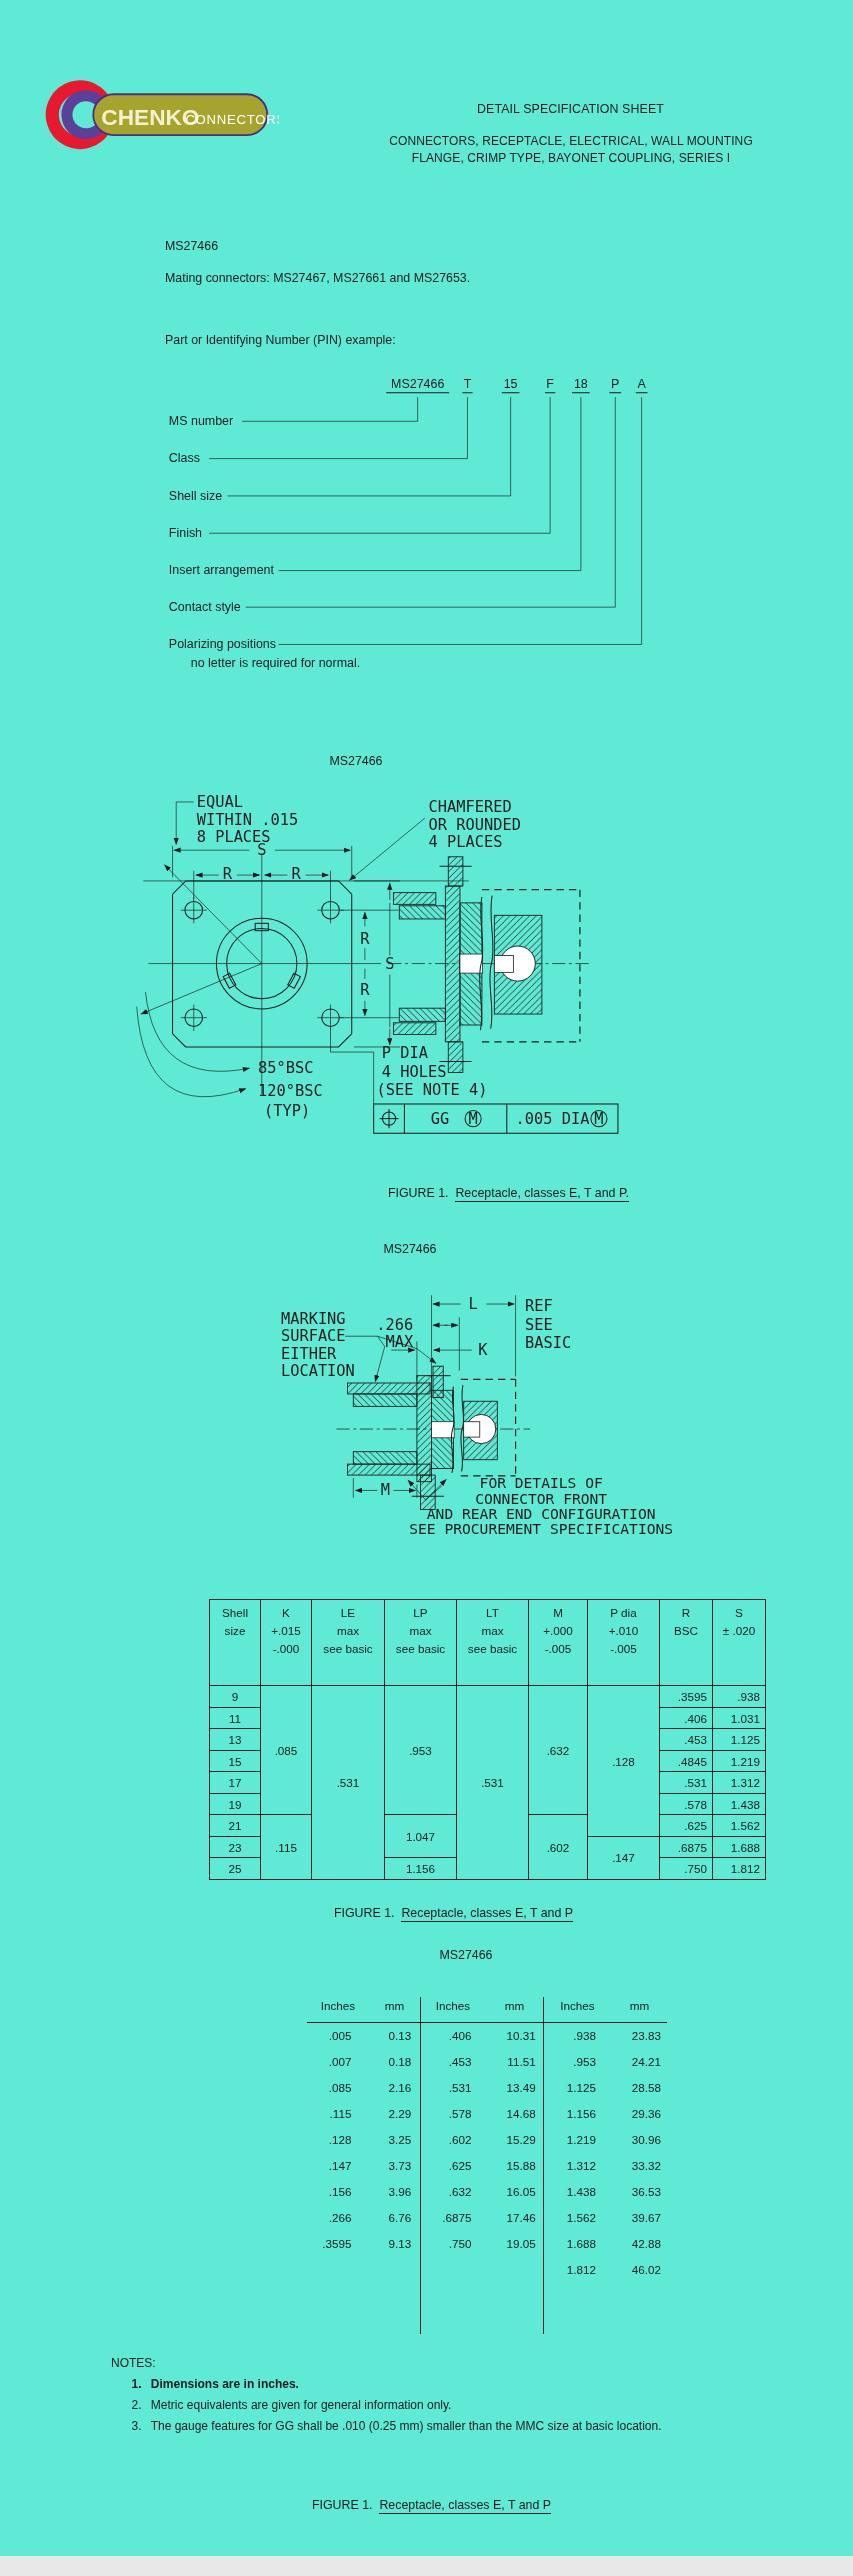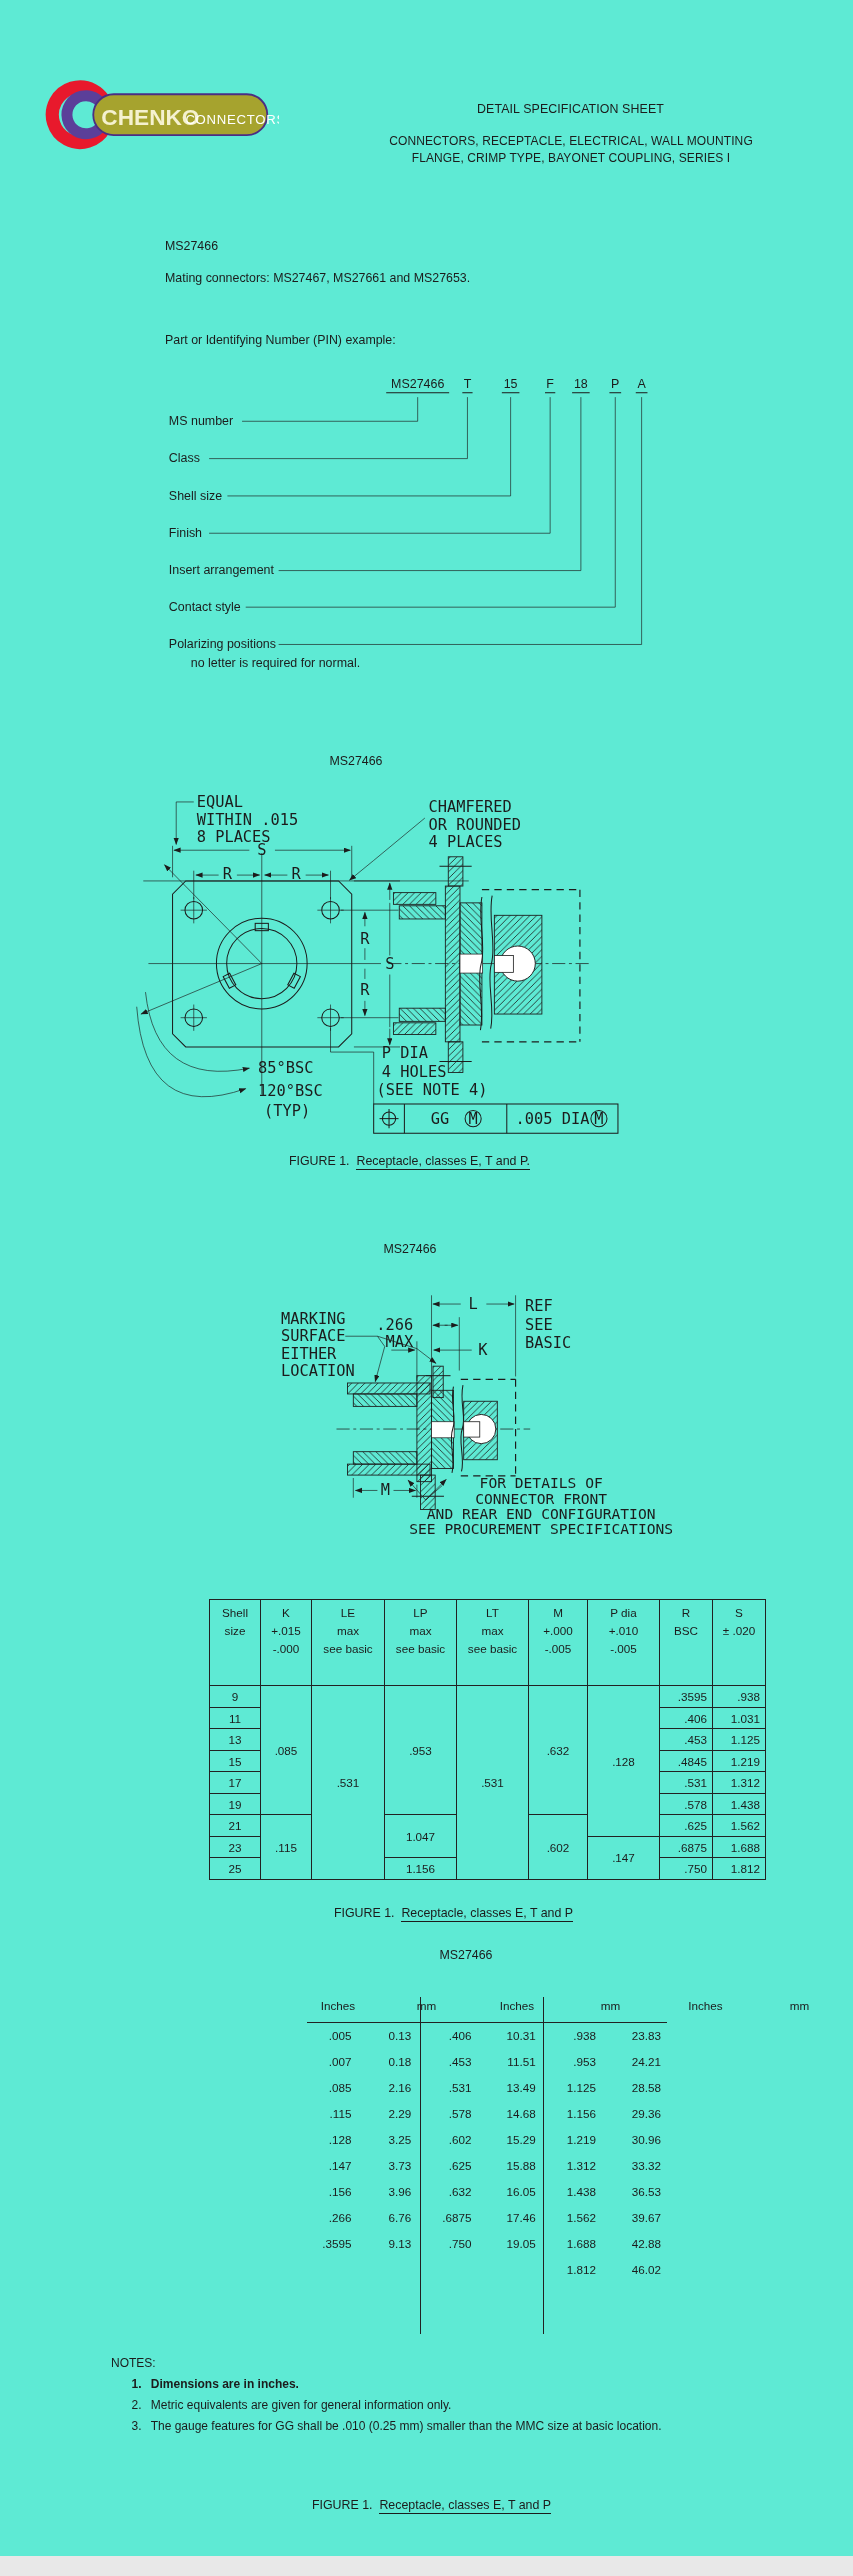--- a/index.html
+++ b/index.html
@@ -17,21 +17,21 @@
   
   table.dim{border-collapse:collapse;table-layout:fixed;width:556px;font-size:11.7px;}
   table.dim th,table.dim td{border:0.7px solid #222;padding:0;font-weight:normal;}
   table.dim th .hl{display:block;line-height:17.6px;}
   table.dim th{height:81px;vertical-align:top;padding-top:4.4px;}
   table.dim td{height:20.5px;text-align:center;}
   table.dim td.ra{text-align:right;padding-right:5.1px;}
   
   .mt{width:360px;position:relative;font-size:11.7px;}
   .mt-head,.mt-row{display:grid;grid-template-columns:62px 51px 66px 57px 69px 55px;}
-  .mt-head{height:29px;line-height:25px;border-bottom:1.1px solid #222;gap:32px;}
+  .mt-head{height:29px;line-height:25px;border-bottom:1.1px solid #222;}
   .mt-head div{text-align:center;}
   .mt-row{height:26px;line-height:26px;}
   .mt-cell{text-align:right;}
   .mt-cell.c0{padding-right:17.6px;}
   .mt-cell.c1{padding-right:8.8px;}
   .mt-cell.c2{padding-right:14.6px;}
   .mt-cell.c3{padding-right:7.3px;}
   .mt-cell.c4{padding-right:16px;}
   .mt-cell.c5{padding-right:5.9px;}
   .mt-vline{position:absolute;top:4.4px;width:0.7px;height:337px;background:#222;}
@@ -271,21 +271,21 @@
       <circle cx="527" cy="251" r="24" fill="#fff" stroke="#1c1c1c" stroke-width="1.3"></circle>
       <rect x="495" y="240" width="26" height="23" fill="#fff" stroke="#1c1c1c" stroke-width="1.1"></rect>
       <g>
         <line class="dsh" x1="478" y1="150" x2="612" y2="150"></line>
         <line class="dsh" x1="612" y1="150" x2="612" y2="358"></line>
         <line class="dsh" x1="478" y1="358" x2="612" y2="358"></line>
       </g>
     </g>
   </svg>
 
-  <div class="abs ctr cap" style="left:190px;top:1154px;width:439px;">
+  <div class="abs ctr cap" style="left:190px;top:1186px;width:439px;text-align:right;">
     <span>FIGURE 1.</span>&nbsp;&nbsp;<span class="und">Receptacle, classes E, T and P.</span>
   </div>
 
   <div class="abs ctr ms-title" style="left:337px;top:1242px;width:146px;">MS27466</div>
 
   <svg class="abs" style="left:234px;top:1277px;" width="512" height="307" viewBox="0 0 700 420">
     <defs>
       <pattern id="f2h1" patternUnits="userSpaceOnUse" width="9" height="9">
         <line x1="0" y1="9" x2="9" y2="0" stroke="#1c1c1c" stroke-width="1.1"></line>
       </pattern>

